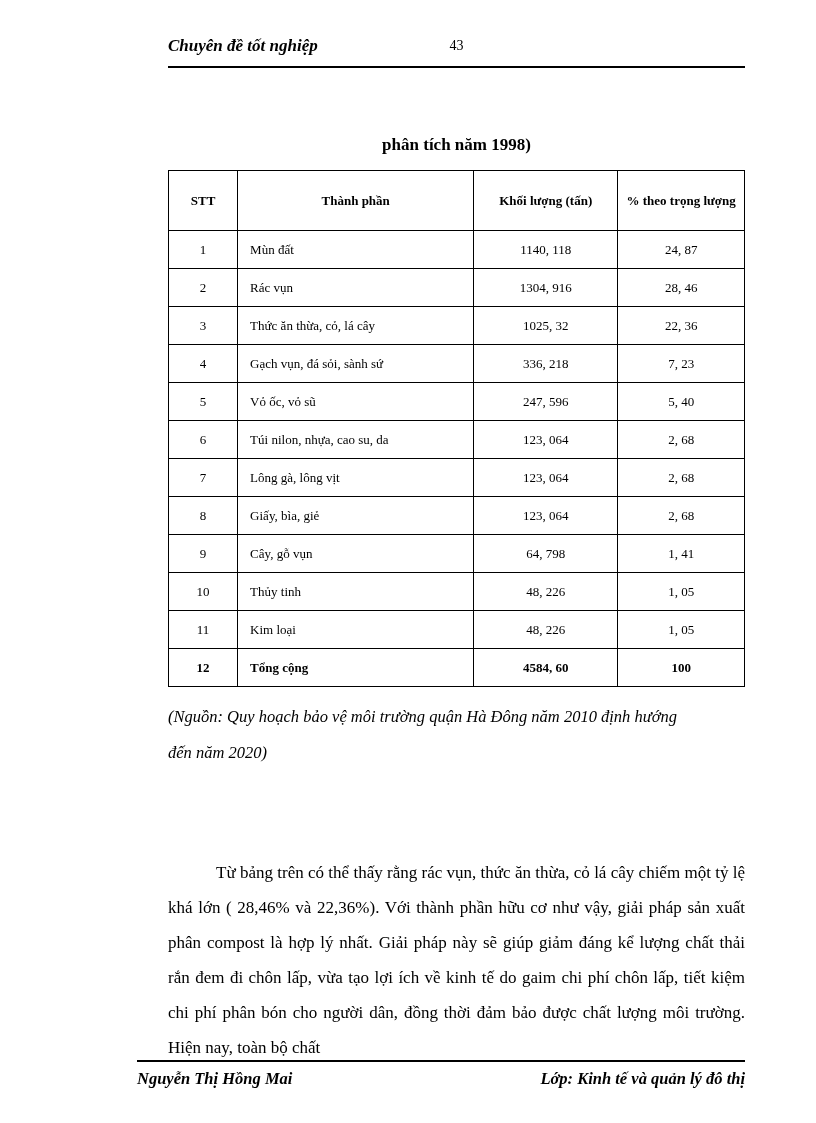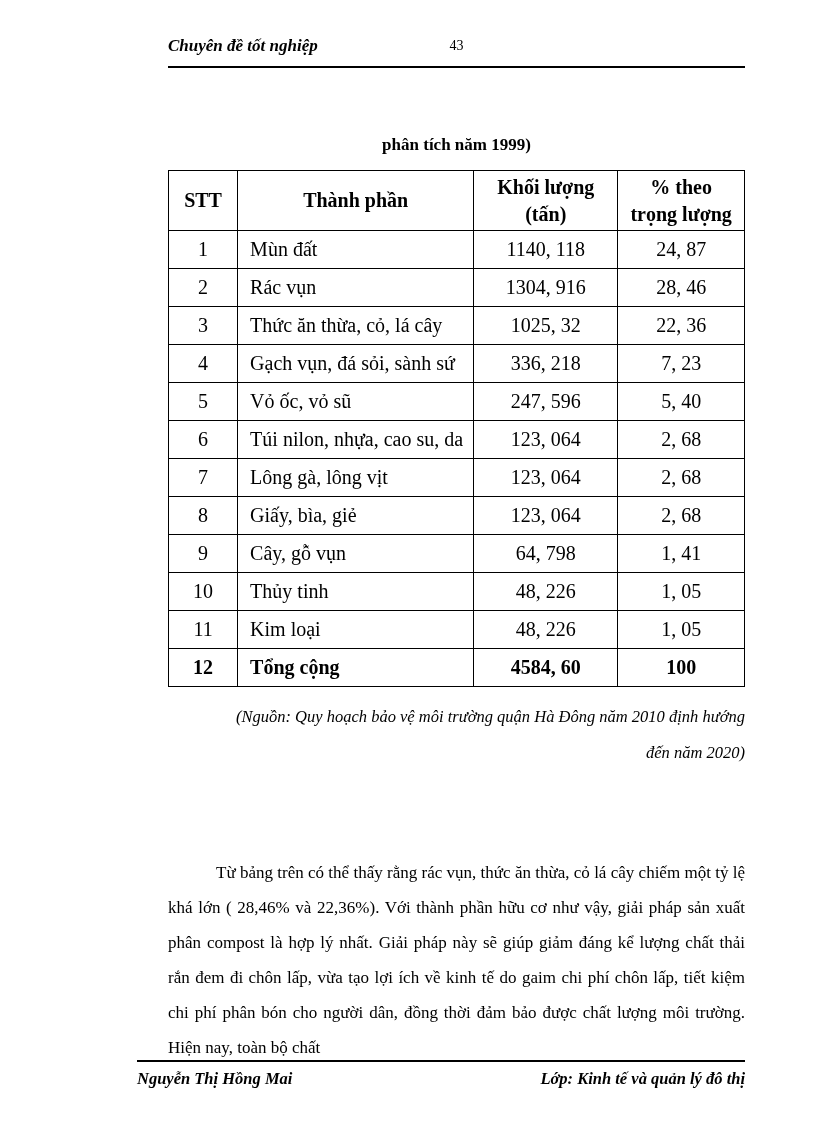--- a/index.html
+++ b/index.html
@@ -41,21 +41,21 @@
     font-size: 17px;
     font-weight: bold;
     text-align: center;
     line-height: 35px;
   }
 
   
   table.waste-table {
     width: 100%;
     border-collapse: collapse;
-    font-size: 20px;
+    font-size: 13px;
   }
   table.waste-table th, table.waste-table td {
     border: 1px solid #000;
     vertical-align: middle;
   }
   table.waste-table th {
     font-weight: bold;
     text-align: center;
     height: 60px;
     padding: 2px 8px;
@@ -73,21 +73,21 @@
   table.waste-table td:nth-child(2) { text-align: left; padding-left: 12px; }
   table.waste-table td:nth-child(3) { text-align: center; }
   table.waste-table td:nth-child(4) { text-align: center; }
   table.waste-table tr.total-row td { font-weight: bold; }
 
   
   .source-note {
     margin: 12px 0 0 0;
     font-style: italic;
     font-size: 16.5px;
-    text-align: right;
+    text-align: left;
     line-height: 36px;
   }
 
   
   .body-paragraph {
     margin: 84px 0 0 0;
     font-size: 17px;
     line-height: 35px;
     text-align: justify;
     text-indent: 48px;
@@ -114,21 +114,21 @@
 <div class="page">
   <div class="content">
 
     <div class="page-header">
       <span class="running-title">Chuyên đề tốt nghiệp</span>
       <span class="page-number">43</span>
     </div>
 
     <div class="table-caption">
       <br>
-      <span>phân tích năm 1999)</span>
+      <span>phân tích năm 1998)</span>
     </div>
 
     <table class="waste-table">
       <colgroup>
         <col class="c-stt">
           <col class="c-comp">
           <col class="c-mass">
           <col class="c-pct">
       </colgroup>
       <thead>

